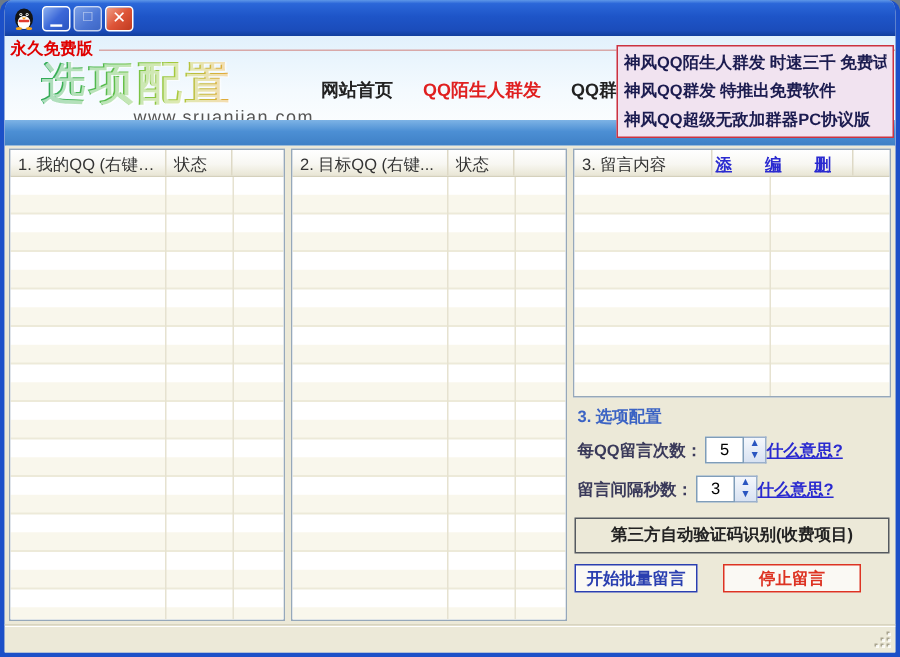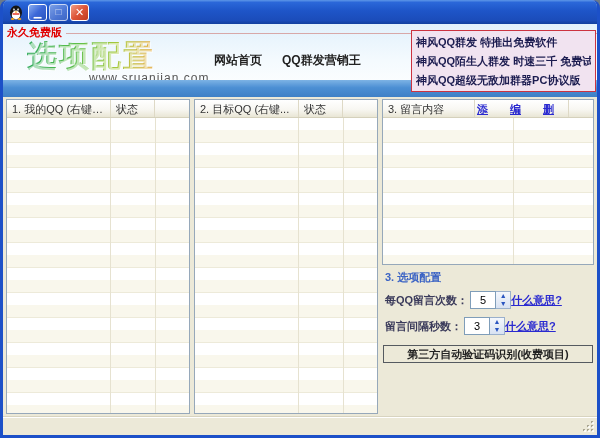--- a/index.html
+++ b/index.html
@@ -123,21 +123,21 @@
     width: 26px; height: 18px; background: #fff; border: 1px solid #7f9db9;
     font-size: 11px; color: #000; text-align: center; line-height: 16px;
   }
   .spin-btns { width: 15px; height: 18px; border: 1px solid #9ab0cc; border-left: none;
     background: linear-gradient(180deg, #f4f7fc, #d8e2f2);
     display: flex; flex-direction: column; }
   .spin-up, .spin-dn { flex: 1; font-size: 7px; line-height: 8px; color: #2a55c0; text-align: center; cursor: pointer; }
   .help-link { color: #2a2ad0; text-decoration: underline; font-size: 11px; font-weight: bold; cursor: pointer; }
 
   .captcha-btn {
-    width: 100%; height: 18px; margin-top: 2px;
+    width: 100%; height: 24px; margin-top: 2px;
     background: #ece9d8; border: 1px solid #555a60;
     font-family: inherit; font-size: 11px; font-weight: bold; color: #222;
     cursor: pointer; line-height: 15px;
   }
   .action-row { display: flex; margin-top: 7px; gap: 15px; }
   .start-btn, .stop-btn {
     height: 19px; background: #faf9f4; font-family: inherit;
     font-size: 11px; font-weight: bold; cursor: pointer; line-height: 16px;
   }
   .start-btn { width: 82px; border: 1px solid #2a3fb0; color: #2a3fb0; }
@@ -183,28 +183,29 @@
       <span class="free-rule"></span>
     </div>
 
     <div class="logo-block">
       <div class="logo-text">选项配置</div>
       <div class="logo-url">www.sruanjian.com</div>
     </div>
 
     <div class="nav">
       <a class="nav-item">网站首页</a>
+      <a class="nav-item active">QQ陌生人群发</a>
       <a class="nav-item">QQ群发营销王</a>
     </div>
 
     <div class="bluebar"></div>
 
     <div class="announce">
+      <div class="announce-line">神风QQ陌生人群发 时速三千 免费试</div>
       <div class="announce-line">神风QQ群发 特推出免费软件</div>
-      <div class="announce-line">神风QQ陌生人群发 时速三千 免费试</div>
       <div class="announce-line">神风QQ超级无敌加群器PC协议版</div>
     </div>
   </div>
 
   <div class="main">
 
     <div class="listview lv-left">
       <div class="lv-header">
         <div class="lv-hcell" style="flex:0 0 104px;">1. 我的QQ (右键添加)</div>
         <div class="lv-hcell" style="flex:0 0 44px;">状态</div>
@@ -267,20 +268,24 @@
             <span class="spin-btns">
               <span class="spin-up">▲</span>
               <span class="spin-dn">▼</span>
             </span>
           </span>
           <a class="help-link">什么意思?</a>
         </div>
 
         <button class="captcha-btn">第三方自动验证码识别(收费项目)</button>
 
+        <div class="action-row">
+          <button class="start-btn">开始批量留言</button>
+          <button class="stop-btn">停止留言</button>
+        </div>
       </div>
 
     </div>
   </div>
 
   <div class="statusbar">
     <svg class="grip" viewBox="0 0 13 13">
       <rect x="9" y="1" width="2" height="2" fill="#a9a590"></rect>
         <rect x="10" y="2" width="2" height="2" fill="#fff" opacity=".8"></rect>
       <rect x="5" y="5" width="2" height="2" fill="#a9a590"></rect>

